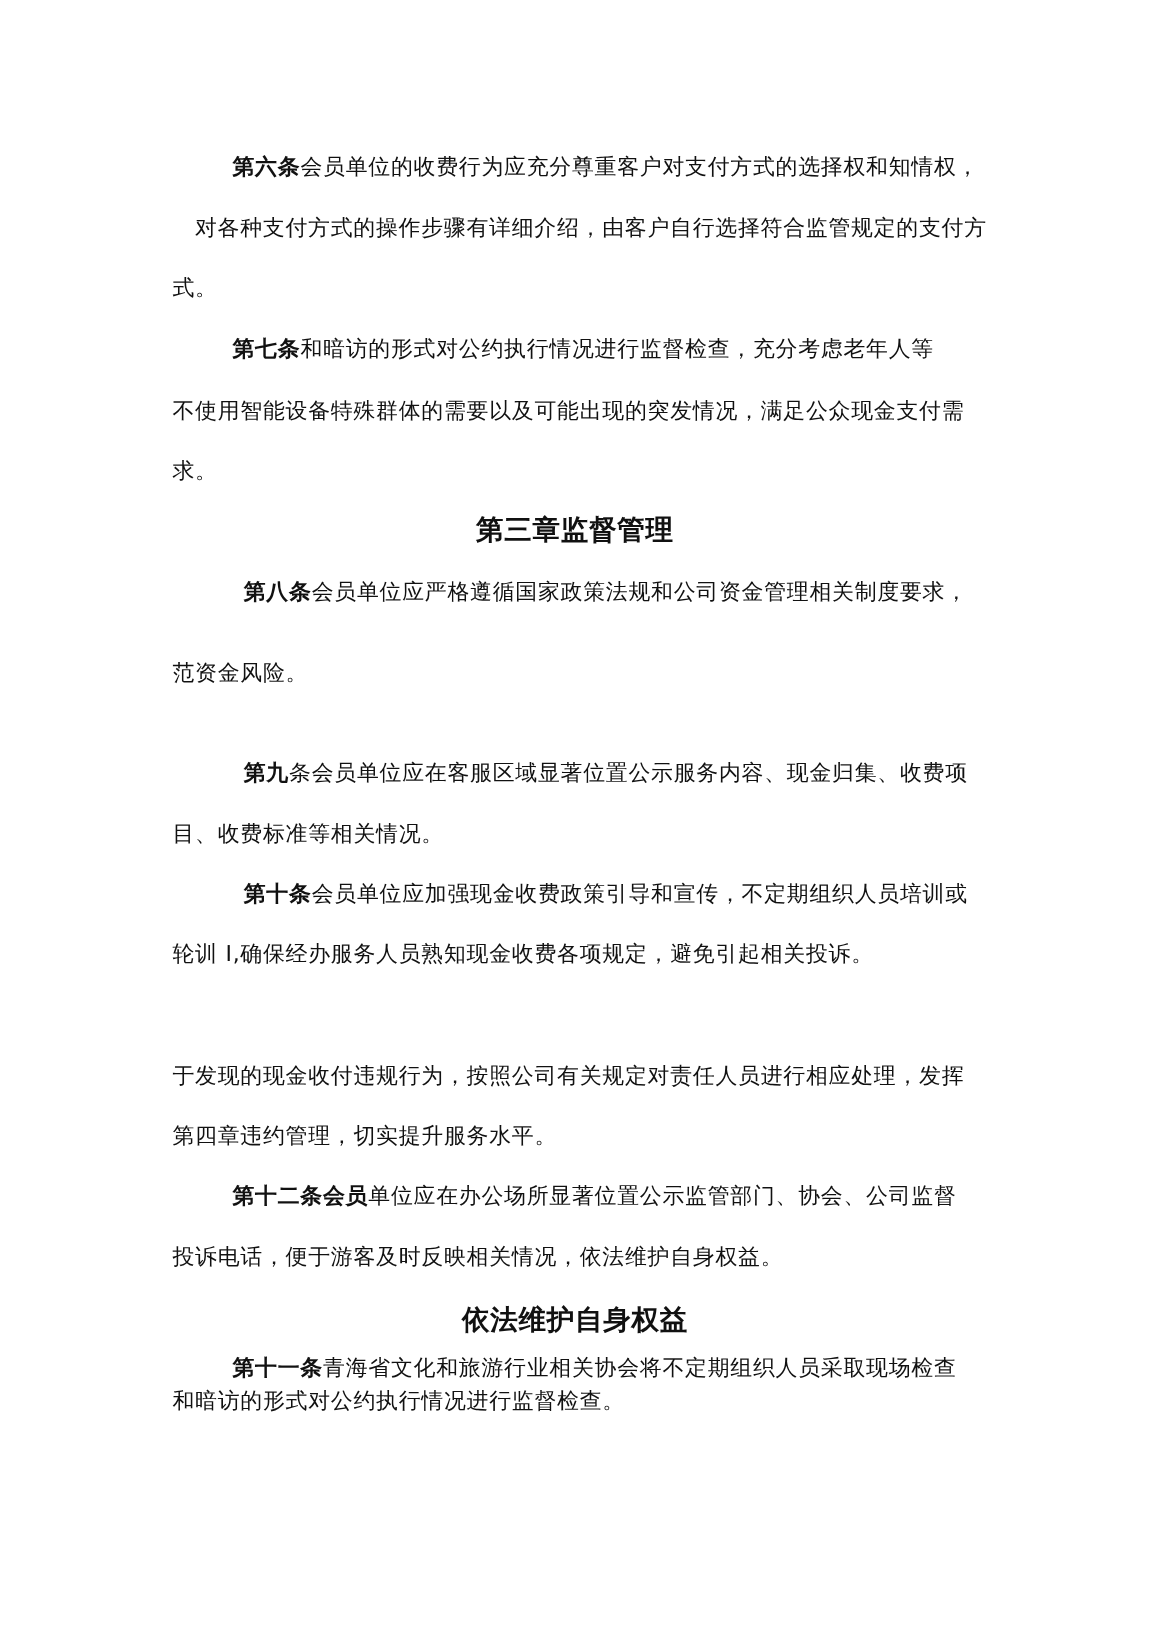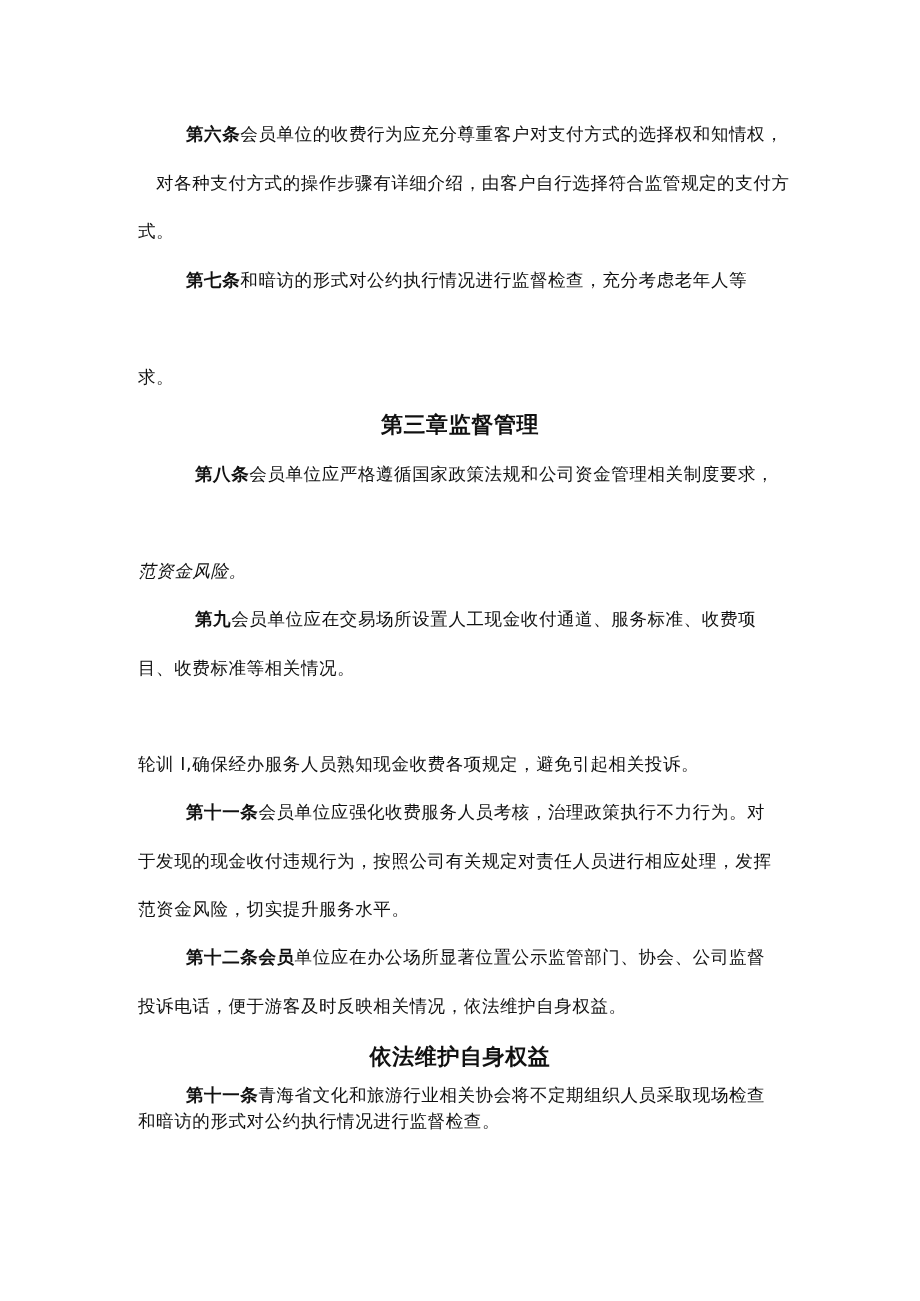--- a/index.html
+++ b/index.html
@@ -15,35 +15,36 @@
 </head>
 <body>
 
 <div class="page">
 
   <div class="line" style="top:122px; left:186px;"><span class="b">第六条</span><span>会员单位的收费行为应充分尊重客户对支付方式的选择权和知情权，</span></div>
   <div class="line" style="top:171px;margin-left:18px;">对各种支付方式的操作步骤有详细介绍，由客户自行选择符合监管规定的支付方</div>
   <div class="line" style="top:219px;">式。</div>
 
   <div class="line" style="top:268px; left:186px;"><span class="b">第七条</span><span>和暗访的形式对公约执行情况进行监督检查，充分考虑老年人等</span></div>
+  <div class="line" style="top:317px;">不使用智能设备特殊群体的需要以及可能出现的突发情况，满足公众现金支付需</div>
   <div class="line" style="top:365px;">求。</div>
 
   <div class="heading" style="top:413px;">第三章监督管理</div>
 
   <div class="line" style="top:462px; left:195px;"><span class="b">第八条</span><span>会员单位应严格遵循国家政策法规和公司资金管理相关制度要求，</span></div>
-  <div class="line" style="top:559px;font-style:italic;">范资金风险。</div>
+  <div class="line" style="top:527px;">范资金风险。</div>
 
-  <div class="line" style="top:607px; left:195px;"><span class="b">第九</span><span>会员单位应在交易场所设置人工现金收付通道、服务标准、收费项</span></div>
+  <div class="line" style="top:607px; left:195px;"><span class="b">第九</span><span>条会员单位应在客服区域显著位置公示服务内容、现金归集、收费项</span></div>
   <div class="line" style="top:656px;">目、收费标准等相关情况。</div>
 
+  <div class="line" style="top:704px; left:195px;"><span class="b">第十条</span><span>会员单位应加强现金收费政策引导和宣传，不定期组织人员培训或</span></div>
   <div class="line" style="top:752px;">轮训 I,确保经办服务人员熟知现金收费各项规定，避免引起相关投诉。</div>
 
-  <div class="line" style="top:800px; left:186px;"><span class="b">第十一条</span><span>会员单位应强化收费服务人员考核，治理政策执行不力行为。对</span></div>
   <div class="line" style="top:849px;">于发现的现金收付违规行为，按照公司有关规定对责任人员进行相应处理，发挥</div>
-  <div class="line" style="top:897px;">范资金风险，切实提升服务水平。</div>
+  <div class="line" style="top:897px;">第四章违约管理，切实提升服务水平。</div>
 
   <div class="line" style="top:945px; left:186px;"><span class="b">第十二条会员</span><span>单位应在办公场所显著位置公示监管部门、协会、公司监督</span></div>
   <div class="line" style="top:994px;">投诉电话，便于游客及时反映相关情况，依法维护自身权益。</div>
 
   <div class="heading" style="top:1045px;">依法维护自身权益</div>
 
   <div class="line" style="top:1083px; left:186px;"><span class="b">第十一条</span><span>青海省文化和旅游行业相关协会将不定期组织人员采取现场检查</span></div>
   <div class="line" style="top:1109px;">和暗访的形式对公约执行情况进行监督检查。</div>
 
 </div>

